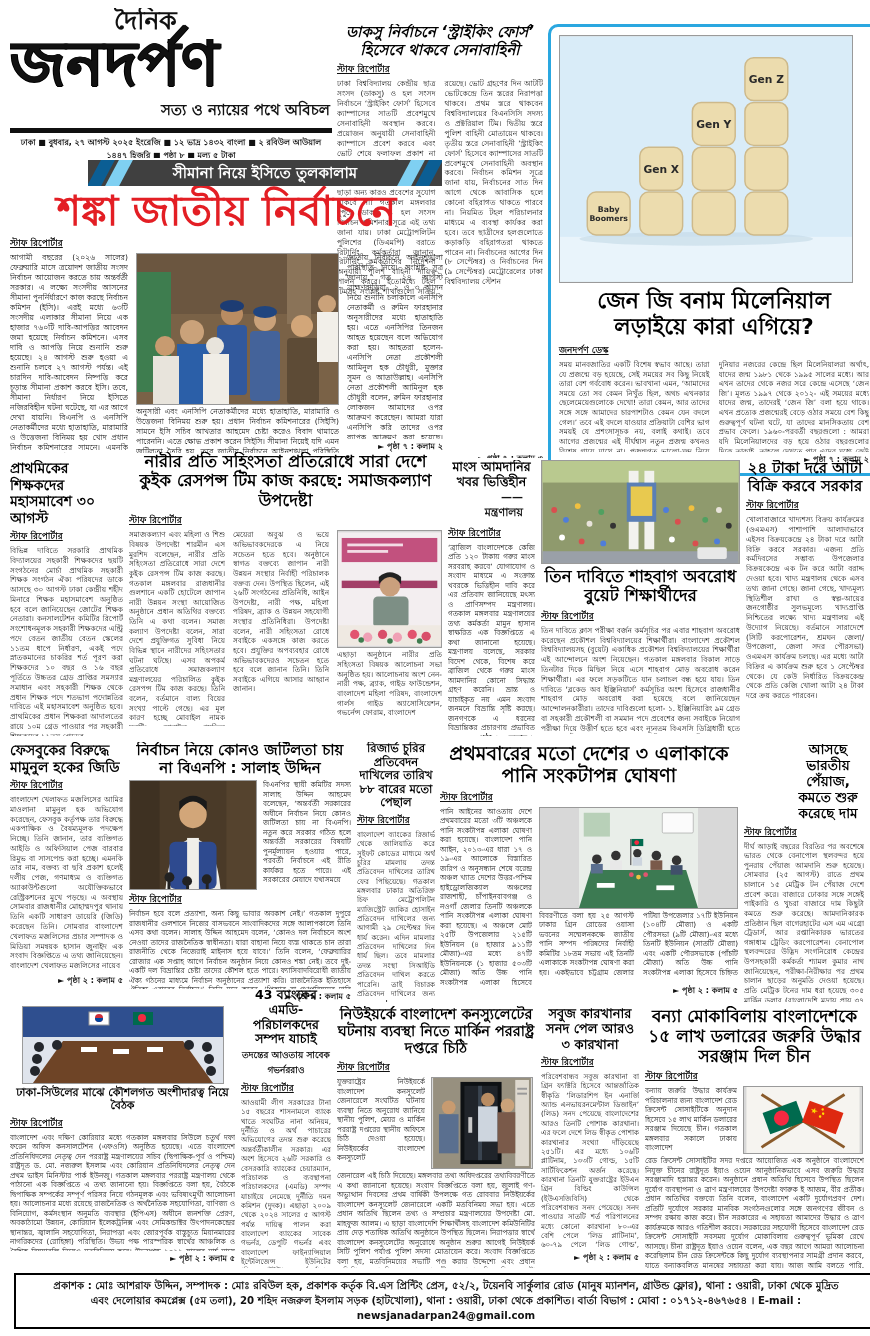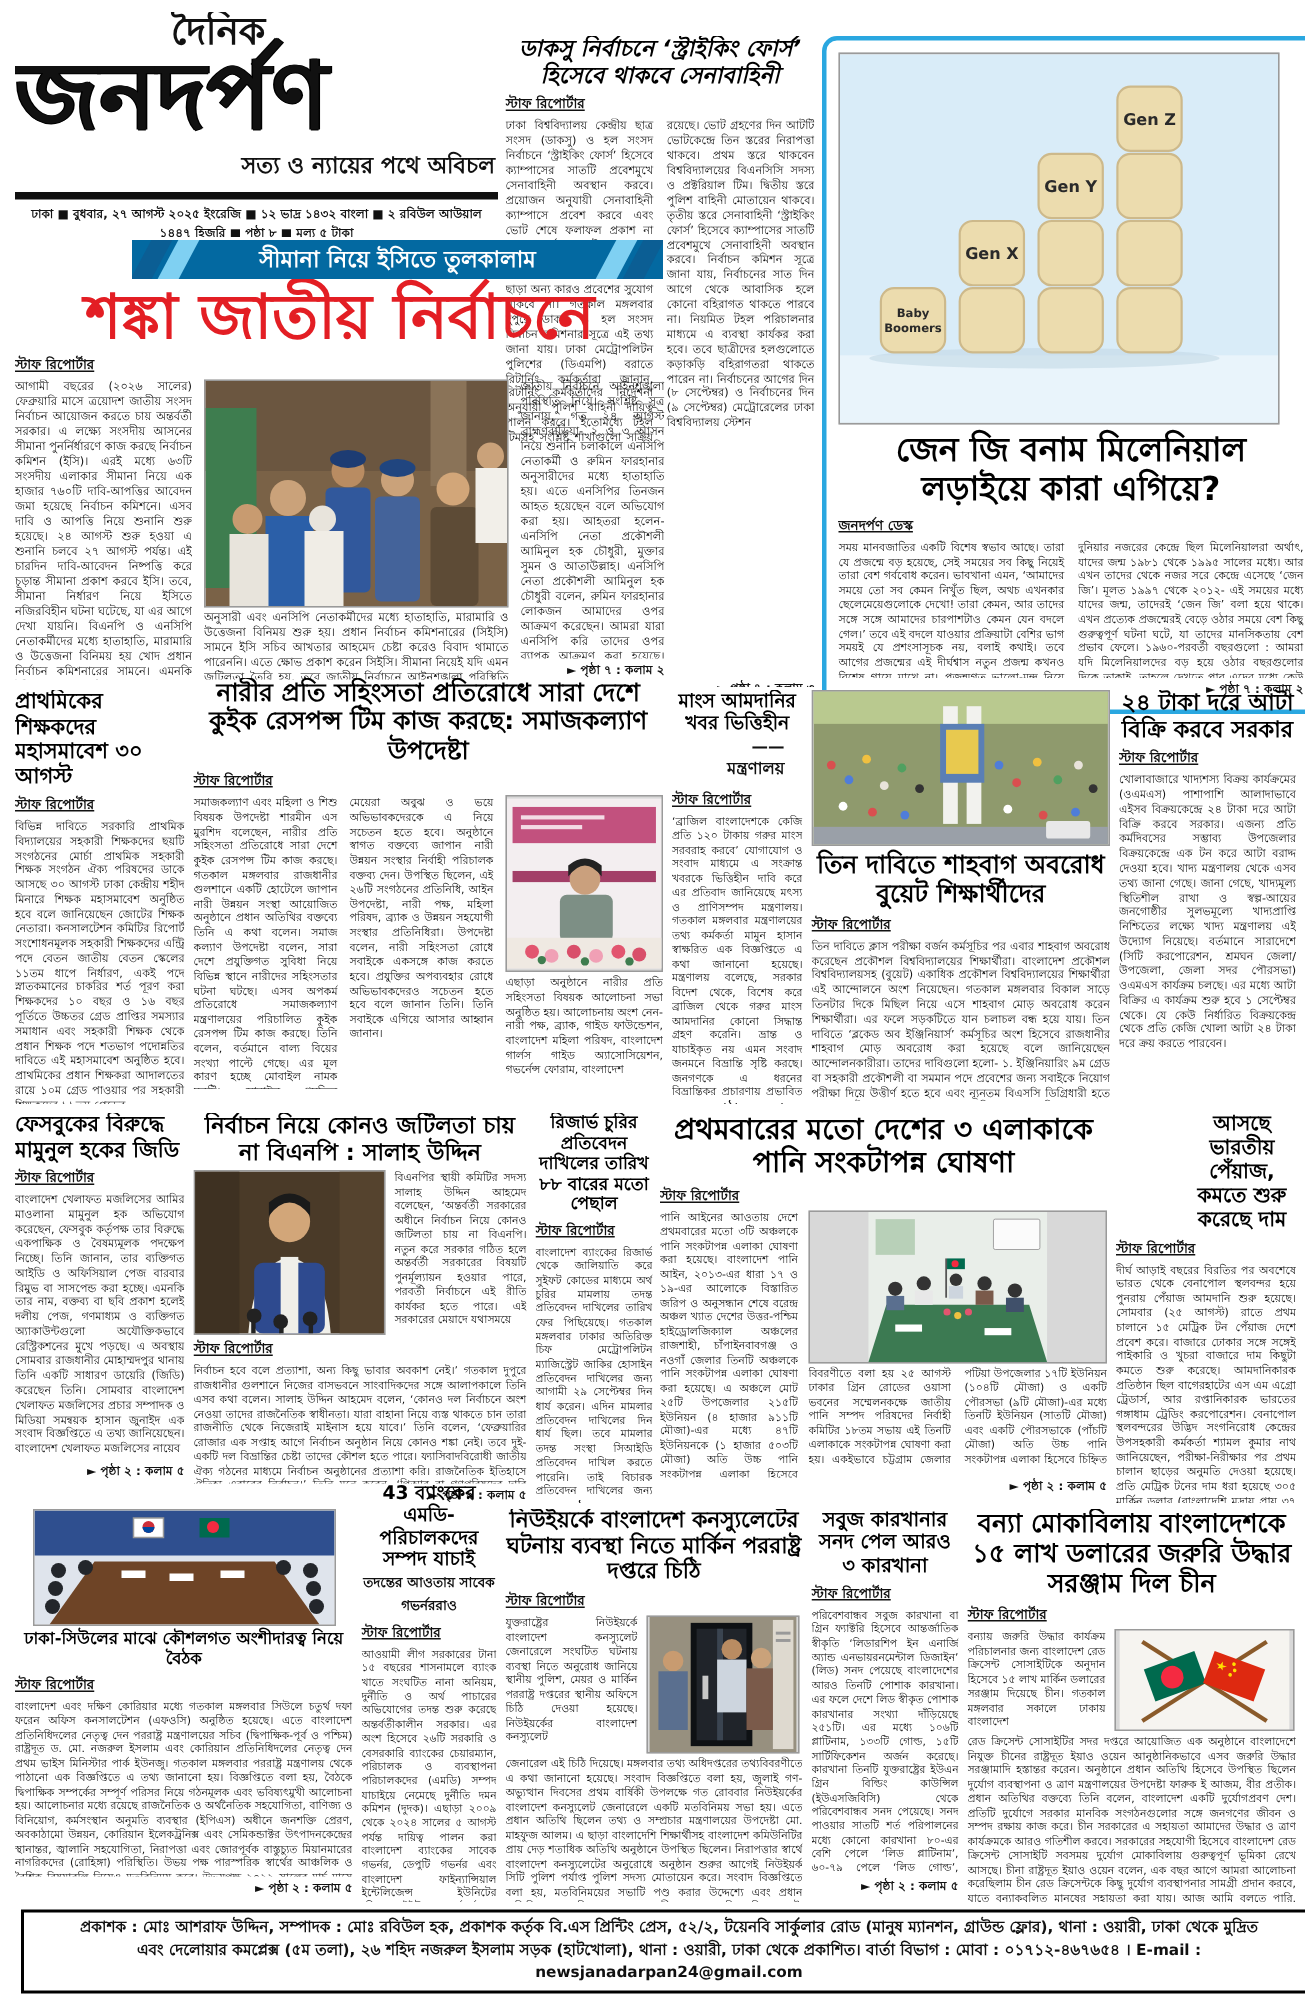--- a/index.html
+++ b/index.html
@@ -13,21 +13,21 @@
   .ph{border:1px solid #9a9a9a;background:#d8d8d8;overflow:hidden;display:block;}
   .cols2{column-count:2;column-gap:9px;}
   
   #masthead .pre{font-size:25px;font-weight:800;margin:0 0 0 104px;line-height:1;}
   #masthead .logo{font-size:62px;font-weight:900;line-height:.95;letter-spacing:1px;
       text-shadow:1px 0 #000,-1px 0 #000,0 1px #000;margin-top:2px;}
   #masthead .tag{font-size:15px;font-weight:800;text-align:right;padding-right:2px;margin-top:4px;}
   #masthead .rule-thick{height:5px;background:#101010;margin-top:5px;}
   #masthead .dateline{font-size:8px;font-weight:bold;text-align:center;padding:3px 0;}
   
-  .banner{position:relative;height:26px;background:#0369a1;color:#fff;font-weight:800;
+  .banner{position:relative;height:26px;background:#404040;color:#fff;font-weight:800;
       font-size:15px;text-align:center;line-height:26px;overflow:hidden;}
   .stripe{position:absolute;top:0;bottom:0;width:14px;transform:skewX(-28deg);}
   .lead-hl{color:#e31e24;font-weight:900;font-size:41px;text-align:center;line-height:1.05;margin-top:4px;}
   .box{border:3px solid #2aa7e0;border-radius:10px;}
   .attr{font-weight:800;font-size:11px;text-align:right;margin:1px 12px;}
   .subhd{font-weight:800;font-size:9px;text-align:center;margin:1px 0 0 0;}
   #footer{position:absolute;left:14px;top:1273px;width:840px;border:2px solid #000;
       padding:4px 10px;font-size:10.2px;font-weight:600;text-align:center;line-height:1.45;}
 </style>
 </head>
@@ -422,16 +422,16 @@
             <circle cx="78" cy="32" r="1.3" fill="#ffde00"></circle>
           </g>
       </svg>
     </div>
     <div class="bd" style="height:126px;font-size:7.2px;margin-top:2px;">রেড ক্রিসেন্ট সোসাইটির সদর দপ্তরে আয়োজিত এক অনুষ্ঠানে বাংলাদেশে নিযুক্ত চীনের রাষ্ট্রদূত ইয়াও ওয়েন আনুষ্ঠানিকভাবে এসব জরুরি উদ্ধার সরঞ্জামাদি হস্তান্তর করেন। অনুষ্ঠানে প্রধান অতিথি হিসেবে উপস্থিত ছিলেন দুর্যোগ ব্যবস্থাপনা ও ত্রাণ মন্ত্রণালয়ের উপদেষ্টা ফারুক ই আজম, বীর প্রতীক। প্রধান অতিথির বক্তব্যে তিনি বলেন, বাংলাদেশ একটি দুর্যোগপ্রবণ দেশ। প্রতিটি দুর্যোগে সরকার মানবিক সংগঠনগুলোর সঙ্গে জনগণের জীবন ও সম্পদ রক্ষায় কাজ করে। চীন সরকারের এ সহায়তা আমাদের উদ্ধার ও ত্রাণ কার্যক্রমকে আরও গতিশীল করবে। সরকারের সহযোগী হিসেবে বাংলাদেশ রেড ক্রিসেন্ট সোসাইটি সবসময় দুর্যোগ মোকাবিলায় গুরুত্বপূর্ণ ভূমিকা রেখে আসছে। চীনা রাষ্ট্রদূত ইয়াও ওয়েন বলেন, এক বছর আগে আমরা আলোচনা করেছিলাম চীন রেড ক্রিসেন্টকে কিছু দুর্যোগ ব্যবস্থাপনার সামগ্রী প্রদান করবে, যাতে বন্যাকবলিত মানুষের সহায়তা করা যায়। আজ আমি বলতে পারি, আমরা আমাদের সেই প্রতিশ্রুতি রক্ষা করেছি। চীন সরকার বাংলাদেশের জন্য ১৫ লাখ মার্কিন ডলারের এই জরুরি সরঞ্জাম সহায়তা পাঠিয়েছে। সংশ্লিষ্ট সকল সংস্থা ও ব্যক্তির নিরলস প্রচেষ্টায় আমরা অবশেষে সেই সহায়তা বাংলাদেশে পৌঁছে দিতে পেরেছি। এ কাজে যুক্ত সবাই প্রশংসার দাবিদার। বাংলাদেশে দুর্যোগ প্রতিরোধ ও প্রশমন সক্ষমতা</div>
 
   </div>
 
   <div id="footer">
     <div>প্রকাশক : মোঃ আশরাফ উদ্দিন, সম্পাদক : মোঃ রবিউল হক, প্রকাশক কর্তৃক বি.এস প্রিন্টিং প্রেস, ৫২/২, টয়েনবি সার্কুলার রোড (মানুষ ম্যানশন, গ্রাউন্ড ফ্লোর), থানা : ওয়ারী, ঢাকা থেকে মুদ্রিত</div>
-    <div>এবং দেলোয়ার কমপ্লেক্স (৫ম তলা), ২৬ শহিদ নজরুল ইসলাম সড়ক (হাটখোলা), থানা : ওয়ারী, ঢাকা থেকে প্রকাশিত। বার্তা বিভাগ : মোবা : ০১৭১২-৪৬৭৬৫৪ । E-mail : newsjanadarpan24@gmail.com</div>
+    <div>এবং দেলোয়ার কমপ্লেক্স (৫ম তলা), 20 শহিদ নজরুল ইসলাম সড়ক (হাটখোলা), থানা : ওয়ারী, ঢাকা থেকে প্রকাশিত। বার্তা বিভাগ : মোবা : ০১৭১২-৪৬৭৬৫৪ । E-mail : newsjanadarpan24@gmail.com</div>
   </div>
 
 </div>
 
 </body></html>

